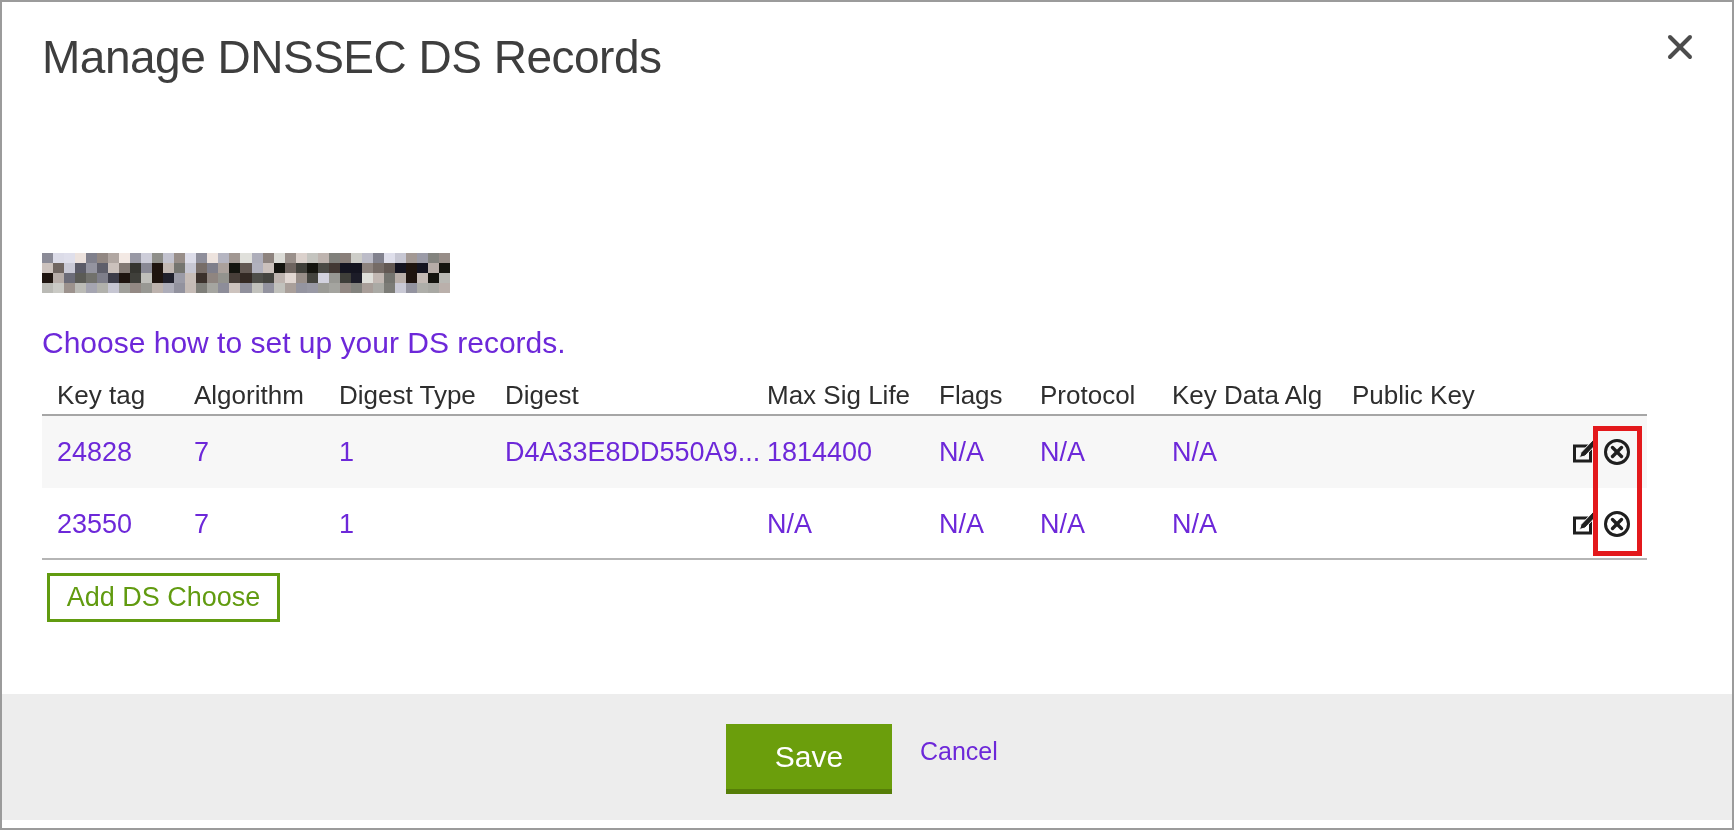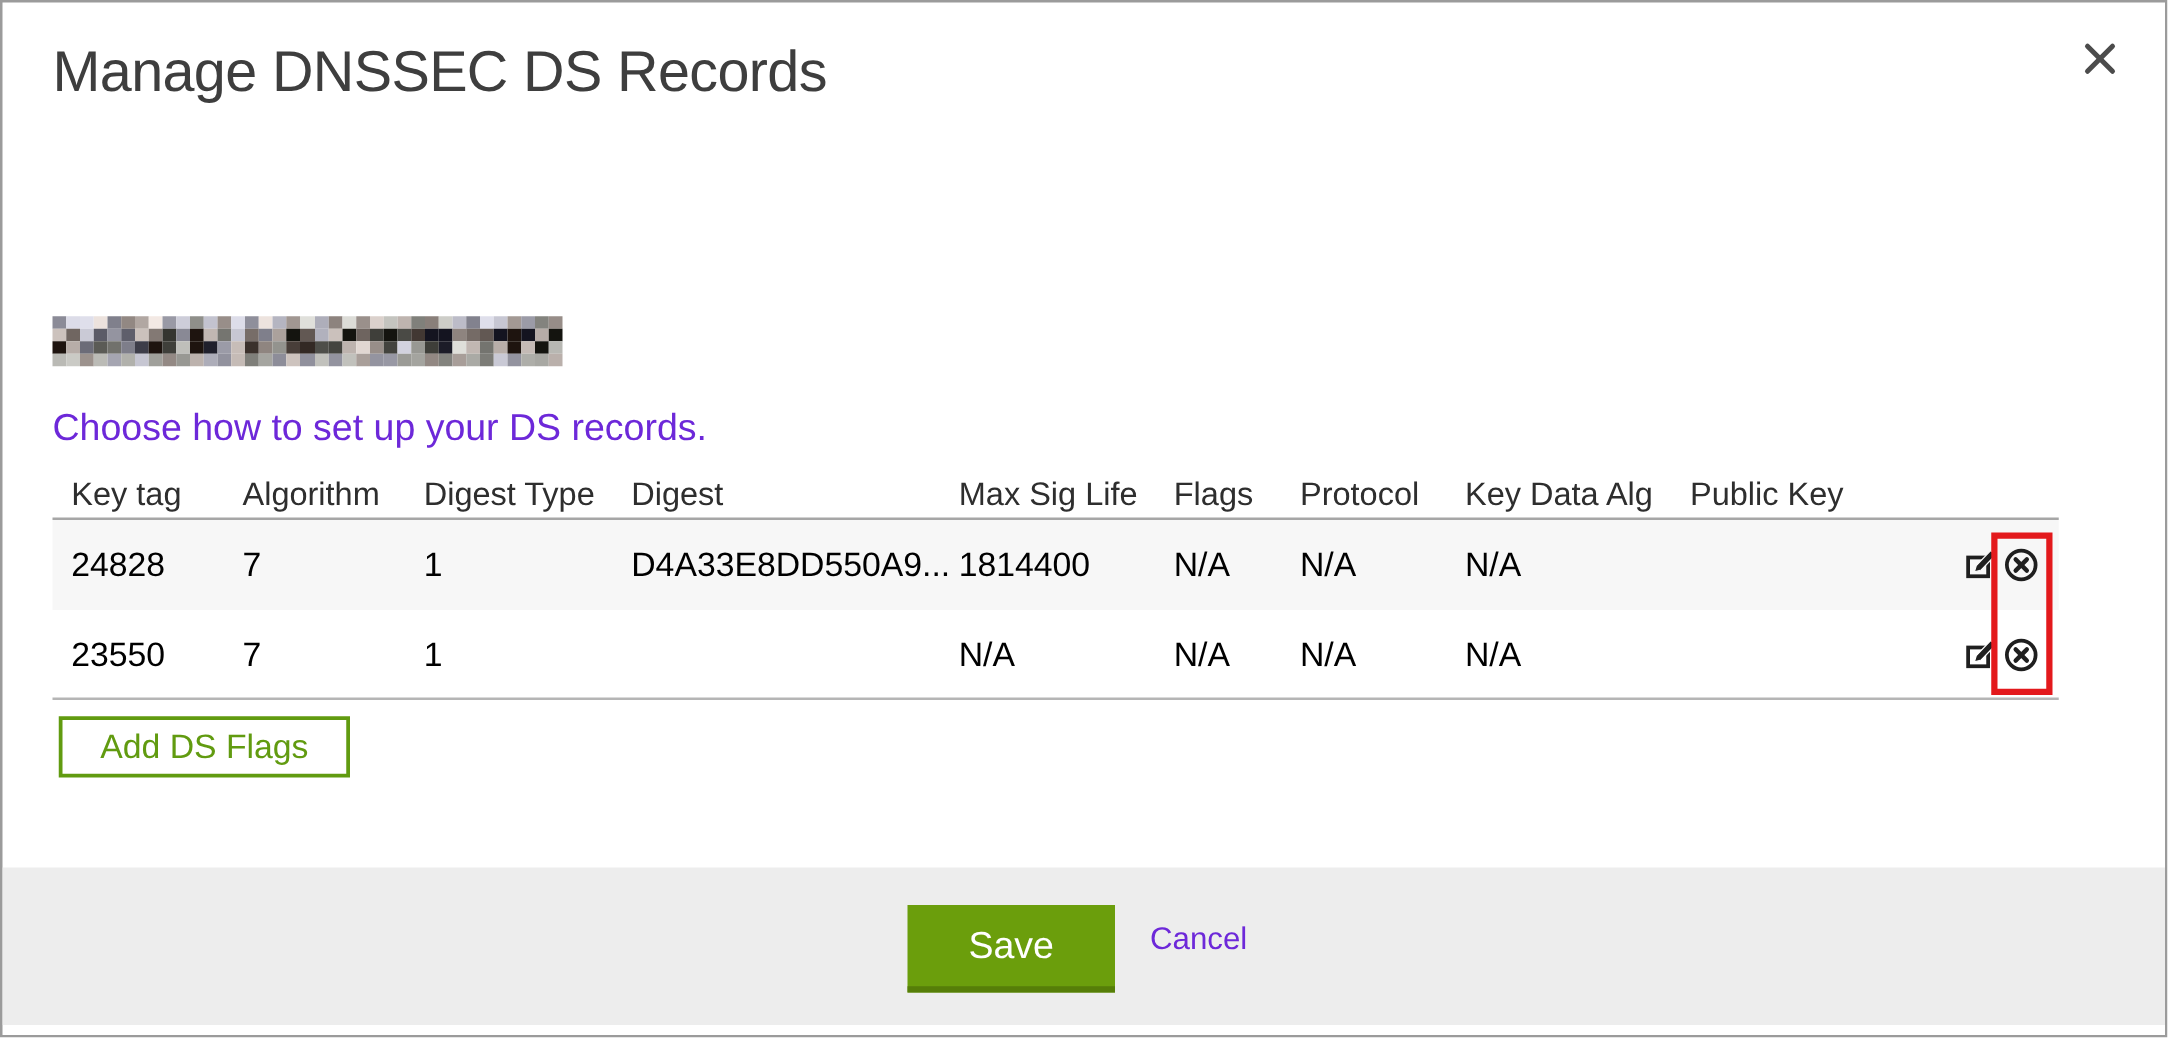--- a/index.html
+++ b/index.html
@@ -34,21 +34,21 @@
   .ds-table { position:absolute; left:40px; top:368px; width:1605px; }
 
   .thead {
     position:relative; height:46px;
     border-bottom:2px solid #a6a6a6;
   }
   .thead span {
     position:absolute; top:10px; font-size:26px; color:#2e2e2e; white-space:nowrap;
   }
 
-  .trow { position:relative; height:72px; font-size:27px; color:#000000; }
+  .trow { position:relative; height:72px; font-size:27px; color:#6d28d9; }
   .trow.odd  { background:#f7f7f7; }
   .trow.even { background:#ffffff; border-bottom:2px solid #b5b5b5; }
   .trow span { position:absolute; top:21px; white-space:nowrap; }
 
   .c0{left:15px;}  .c1{left:152px;} .c2{left:297px;} .c3{left:463px;}
   .c4{left:725px;} .c5{left:897px;} .c6{left:998px;} .c7{left:1130px;text-align:right;} .c8{left:1310px;}
 
   .row-action { position:absolute; top:22px; width:28px; height:28px; background:none; border:none; cursor:pointer; padding:0; }
   .edit-action   { left:1529px; }
   .delete-action { left:1561px; }
@@ -304,20 +304,20 @@
           <circle cx="14" cy="14" r="11.5" fill="none" stroke="#1f1f1f" stroke-width="3"></circle>
           <line x1="9.5" y1="9.5" x2="18.5" y2="18.5" stroke="#1f1f1f" stroke-width="3.4" stroke-linecap="round"></line>
           <line x1="18.5" y1="9.5" x2="9.5" y2="18.5" stroke="#1f1f1f" stroke-width="3.4" stroke-linecap="round"></line>
         </svg>
       </button>
     </div>
   </div>
 
   <div class="annotation-box"></div>
 
-  <button class="add-btn">Add DS Flags</button>
+  <button class="add-btn">Add DS Choose</button>
 
   <div class="footer">
     <button class="save-btn">Save</button>
     <a class="cancel-link">Cancel</a>
   </div>
 
 </div>
 
 </body></html>

